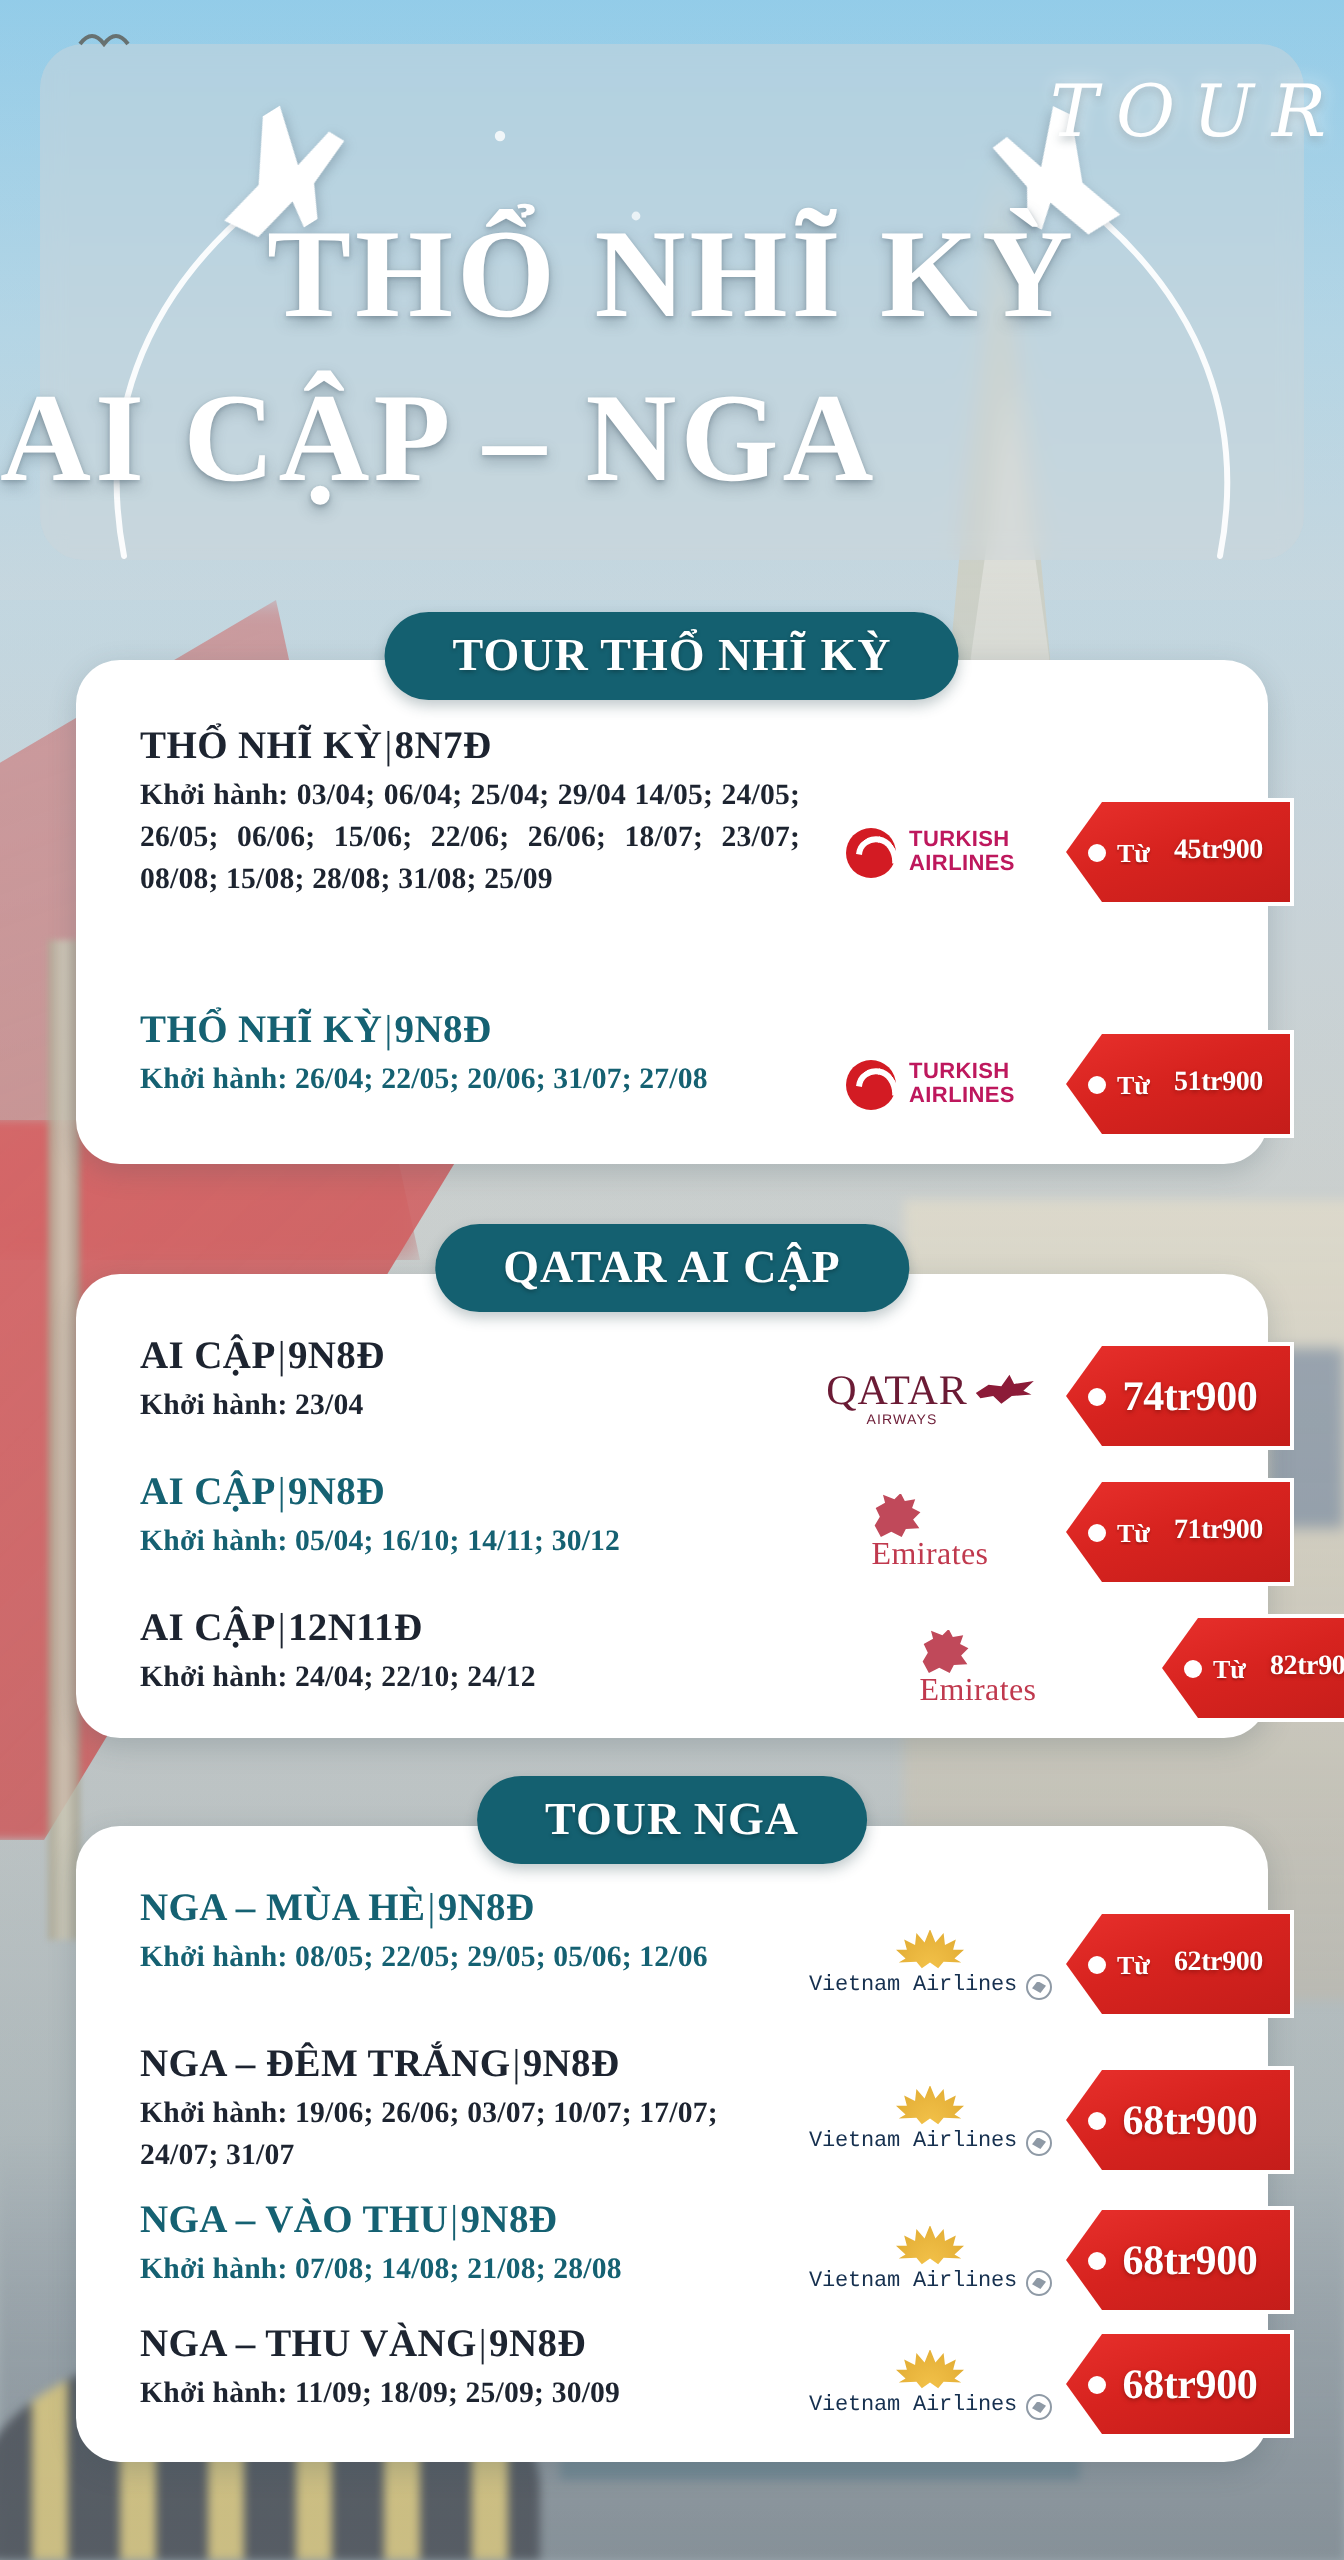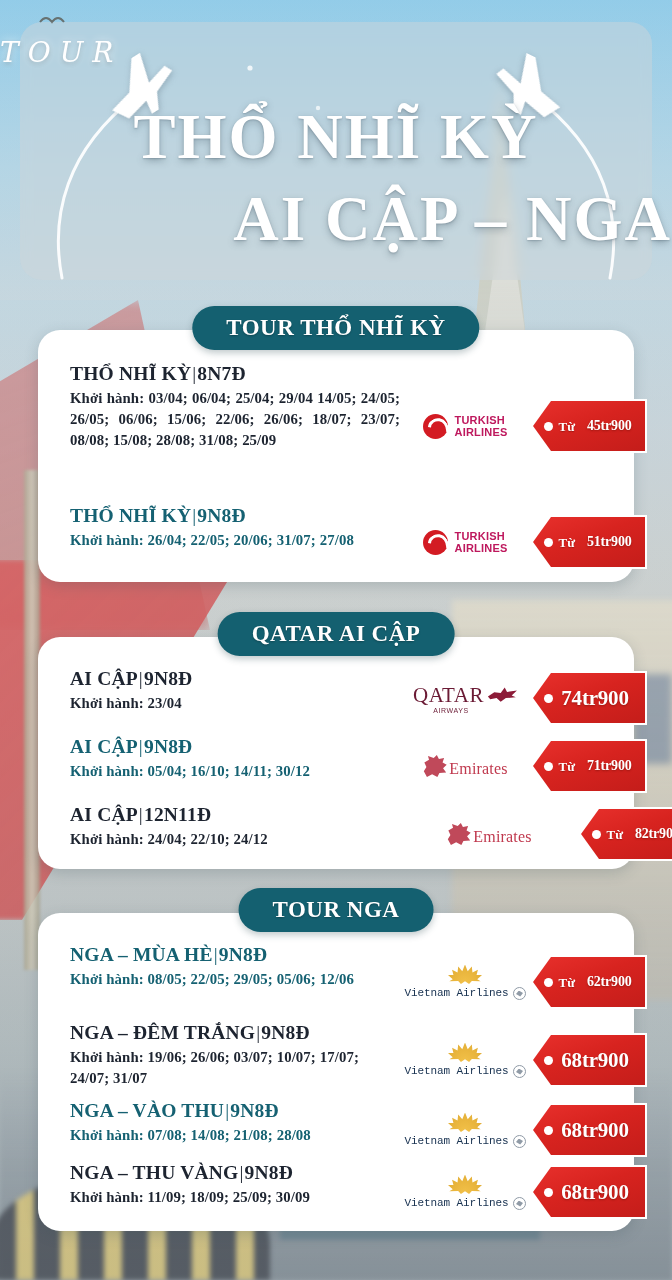--- a/index.html
+++ b/index.html
@@ -132,44 +132,44 @@
   
   .header {
     position: absolute;
     left: 0; top: 0;
     width: 672px; height: 300px;
     z-index: 5;
   }
   .tour-script {
     position: absolute;
     left: 0; right: 0; top: 36px;
-    text-align: left;
+    text-align: right;
     font-family: "DejaVu Serif", serif;
     font-style: italic;
-    font-size: 28px;
+    font-size: 36px;
     letter-spacing: 9px;
     color: #ffffff;
     text-shadow: 0 0 10px rgba(255,255,255,0.75), 0 2px 4px rgba(90,110,120,0.45);
   }
   .title-main {
     position: absolute;
     left: 0; right: 0; top: 106px;
     text-align: center;
     font-family: "Liberation Serif", "DejaVu Serif", serif;
     font-weight: bold;
     font-size: 63px;
     line-height: 1.0;
     letter-spacing: 2px;
     color: #ffffff;
     text-shadow: 0 3px 7px rgba(80,100,112,0.42), 0 1px 2px rgba(70,90,104,0.35);
   }
   .title-sub {
     position: absolute;
     left: 0; right: 0; top: 188px;
-    text-align: right;
+    text-align: left;
     font-family: "Liberation Serif", "DejaVu Serif", serif;
     font-weight: bold;
     font-size: 63px;
     line-height: 1.0;
     letter-spacing: 2px;
     color: #ffffff;
     text-shadow: 0 3px 7px rgba(80,100,112,0.42), 0 1px 2px rgba(70,90,104,0.35);
   }
   .plane { position: absolute; color: #fff; filter: drop-shadow(0 2px 3px rgba(80,100,115,0.35)); }
   .plane-left  { left: 98px;  top: 52px;  transform: rotate(-32deg); }
@@ -345,21 +345,21 @@
   }
   .qa-sub {
     font-family: "Liberation Sans", sans-serif;
     font-size: 7px;
     color: #6b1b35;
     letter-spacing: 0.6px;
     margin-top: -1px;
     margin-right: 28px;
   }
 
-  .logo-emirates { flex-direction: row; align-items: flex-end; gap: 1px; }
+  .logo-emirates { flex-direction: column; align-items: flex-start; gap: 1px; }
   .em-mark {
     width: 26px; height: 22px;
     background: #c0495a;
     clip-path: polygon(18% 100%, 6% 74%, 16% 54%, 8% 34%, 26% 22%, 22% 4%, 44% 14%, 56% 0%, 64% 18%, 84% 14%, 78% 34%, 94% 44%, 80% 60%, 92% 80%, 66% 82%, 58% 100%, 38% 88%);
   }
   .em-text {
     font-family: "Liberation Serif", "DejaVu Serif", serif;
     font-size: 16px;
     color: #c0394e;
     letter-spacing: 0.2px;

